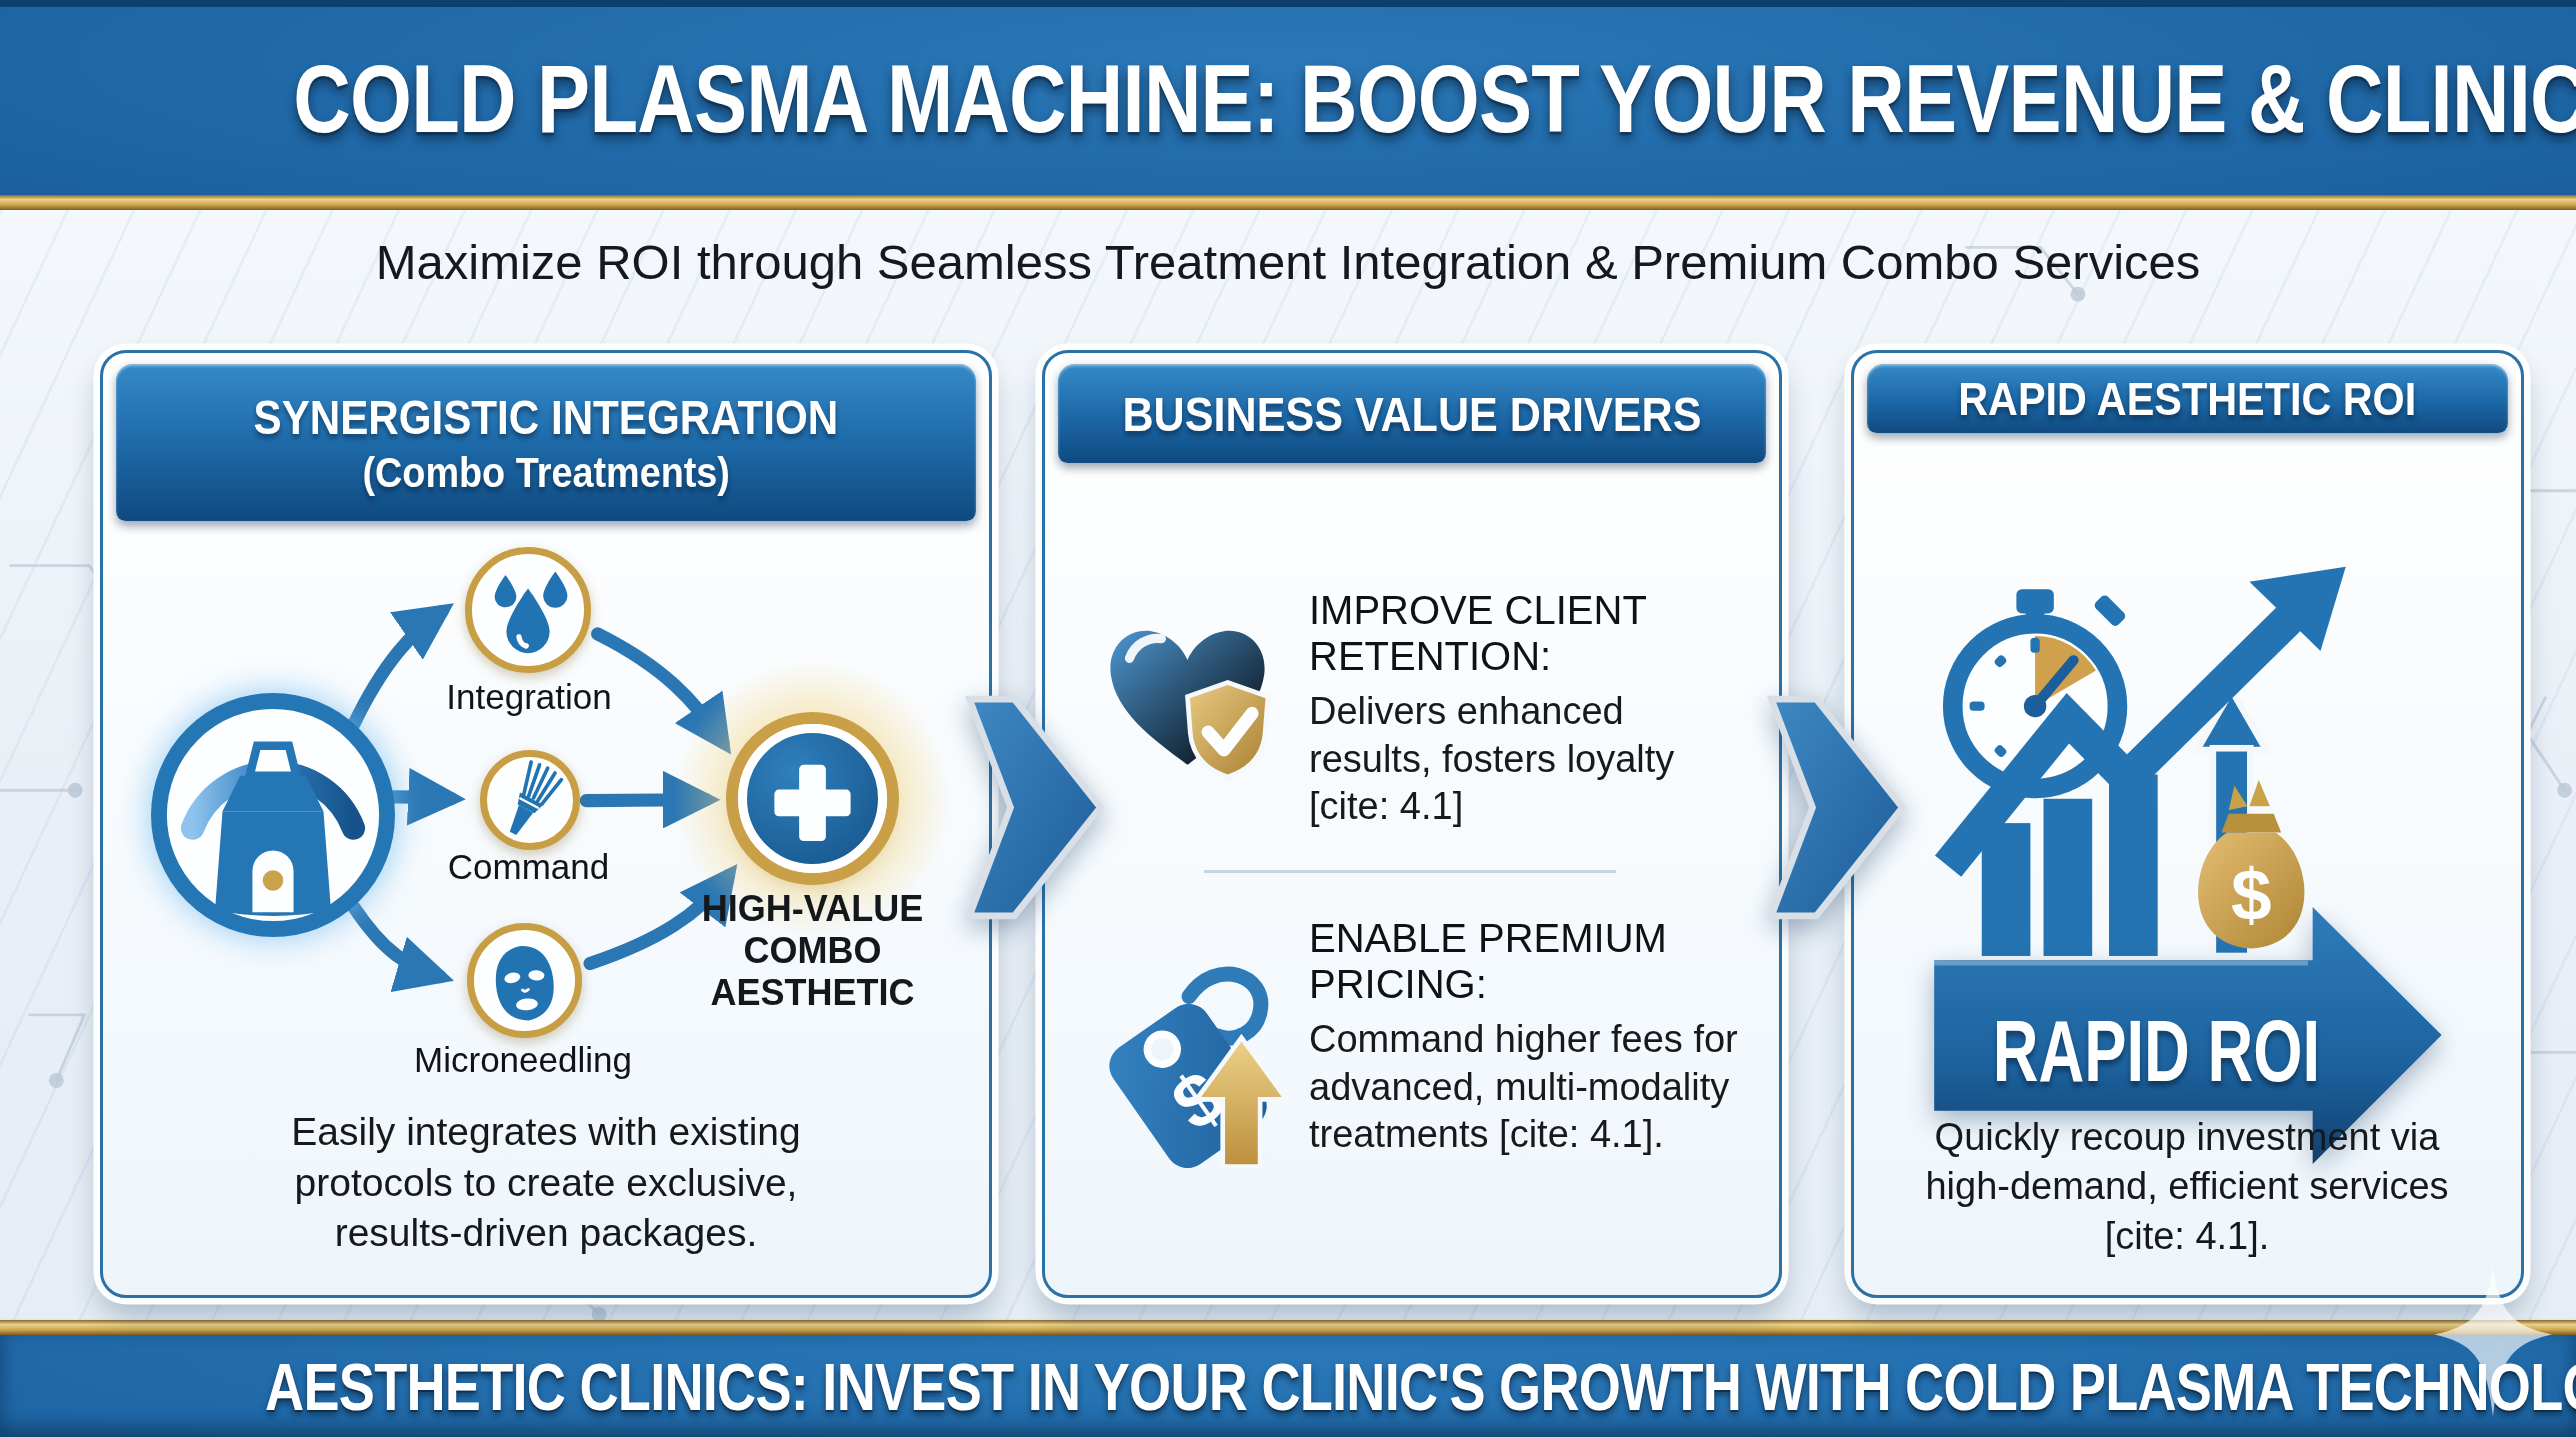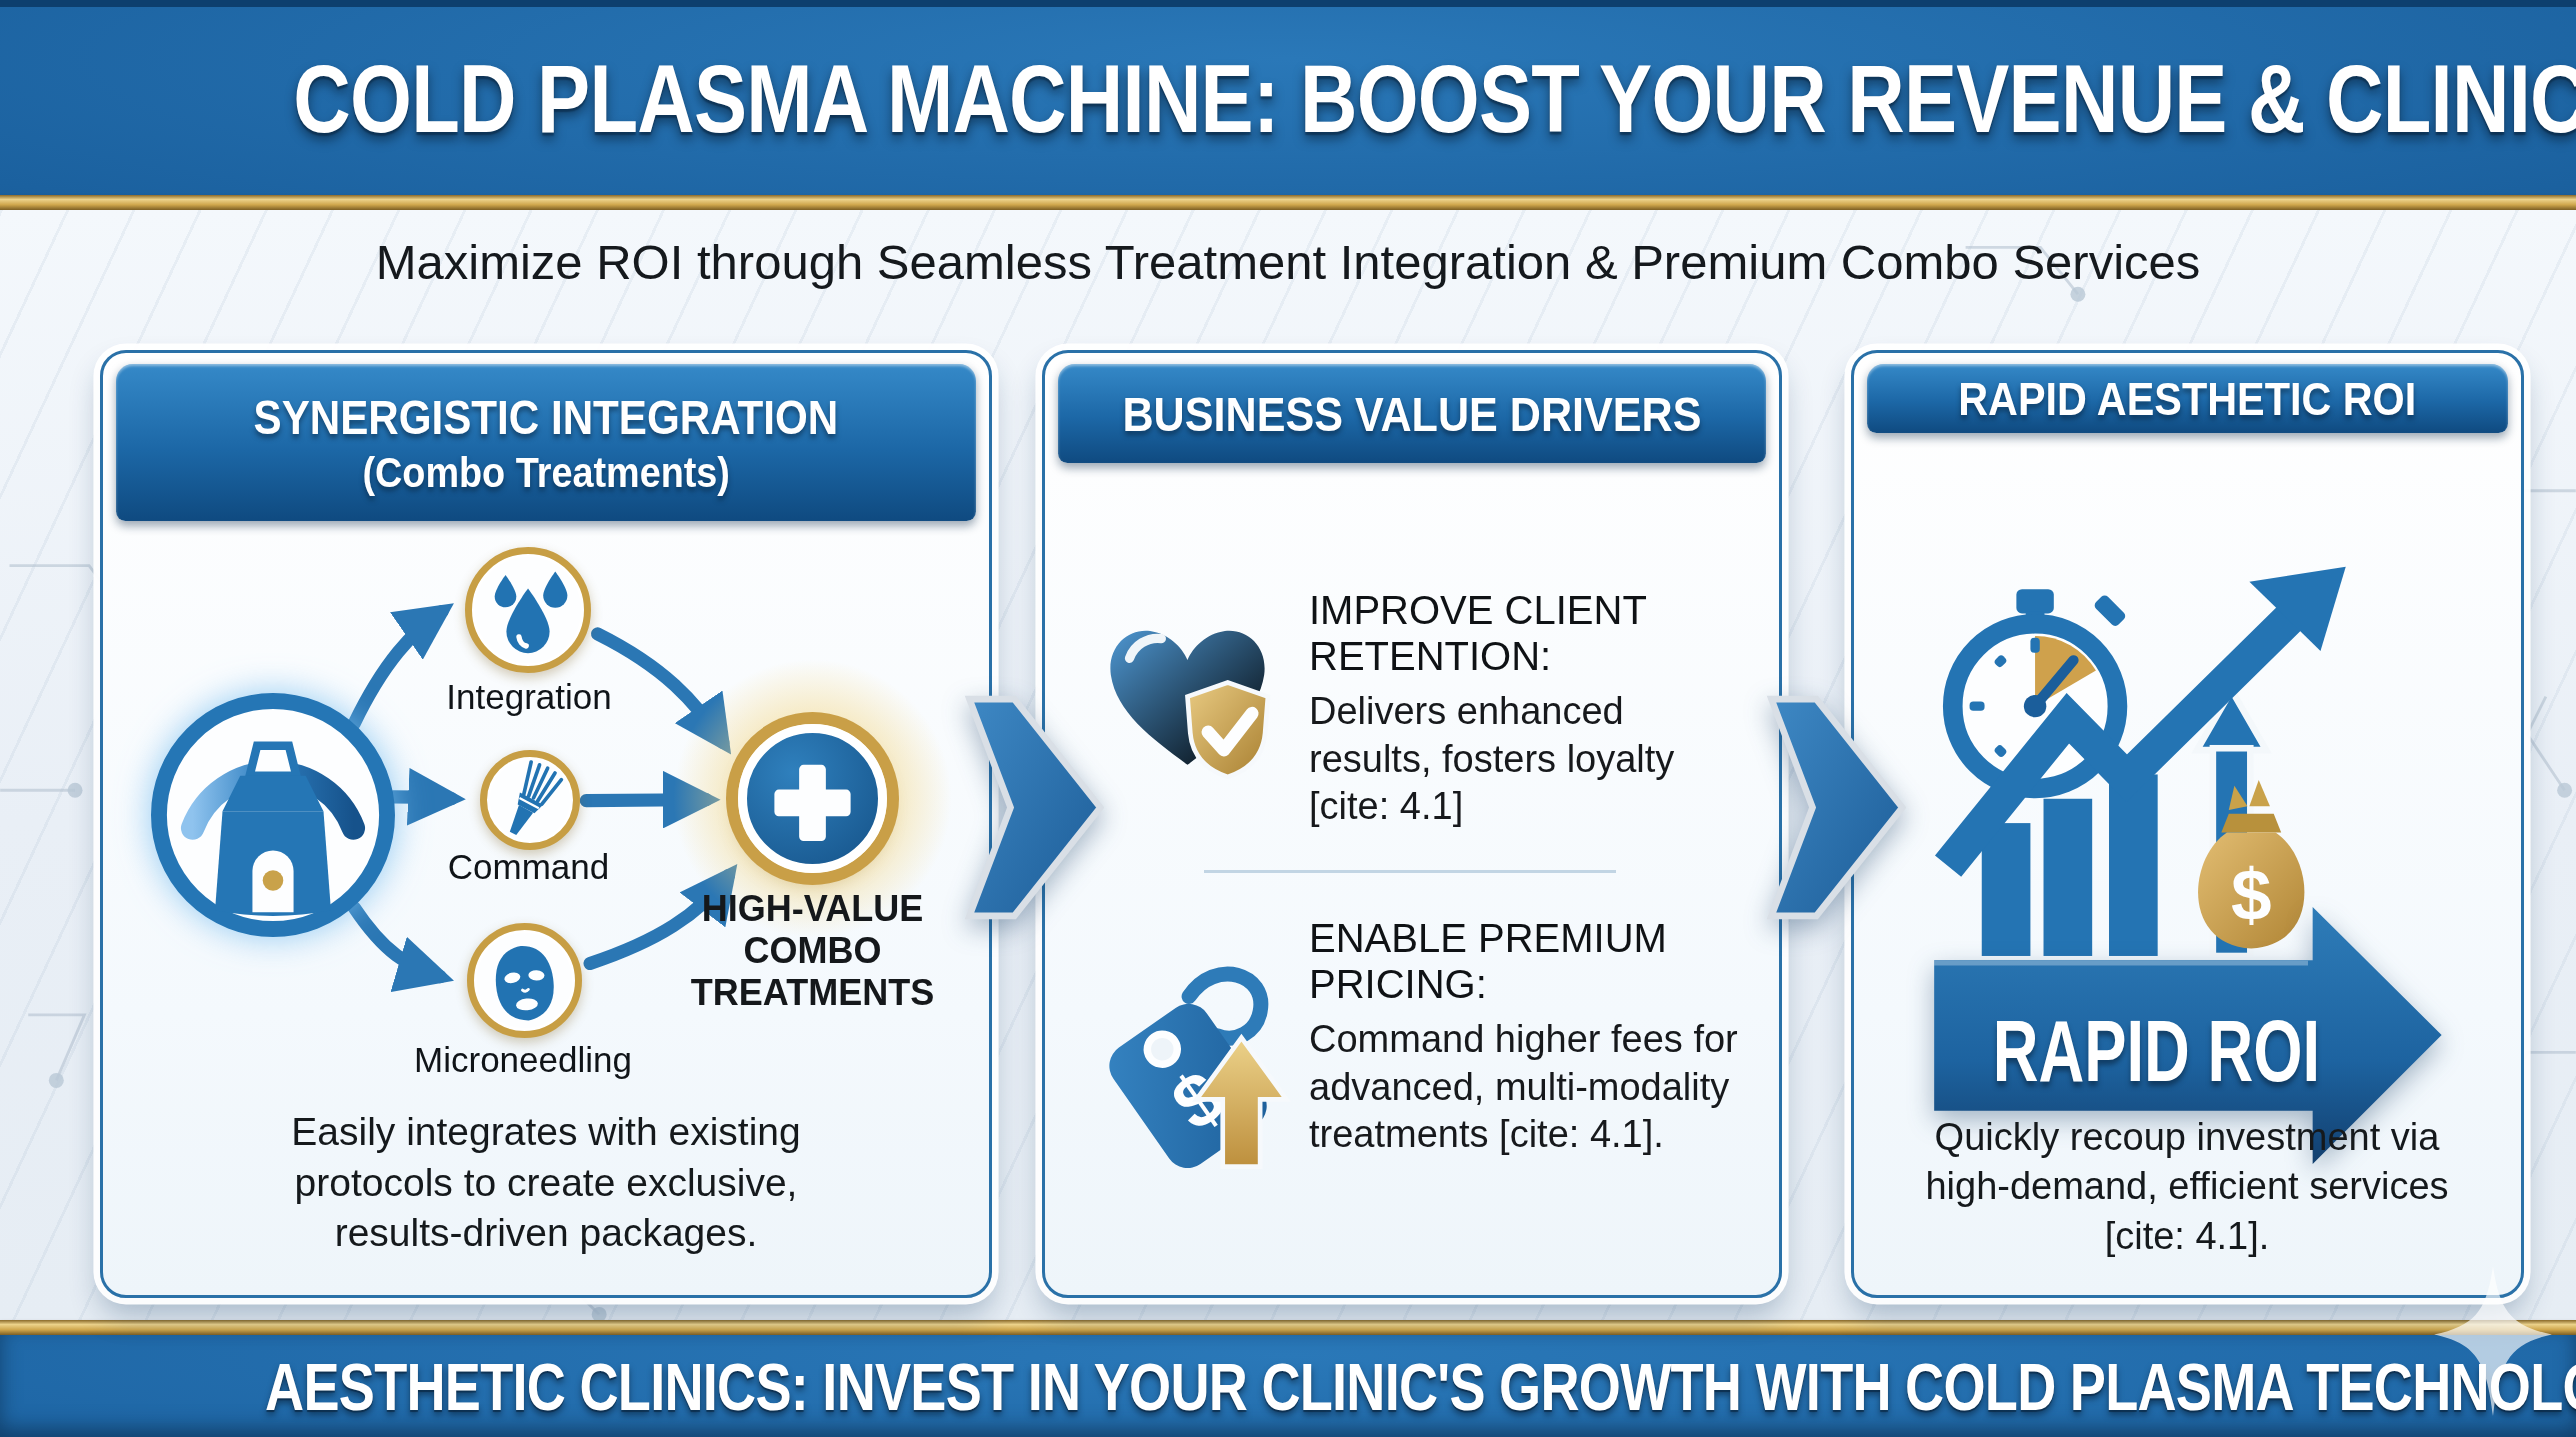--- a/index.html
+++ b/index.html
@@ -190,21 +190,21 @@
       </svg>
     </div>
     <div class="nlabel" style="left:261px;top:687px;width:318px">Microneedling</div>
 
     <div class="glow" style="left:569px;top:305px;width:281px;height:281px"></div>
     <div class="plus-badge" style="left:635px;top:371px;width:131px;height:131px">
       <svg width="97" height="97" viewBox="0 0 196 196">
         <path d="M80,30 h36 a9,9 0 0 1 9,9 v41 h41 a9,9 0 0 1 9,9 v36 a9,9 0 0 1 -9,9 h-41 v41 a9,9 0 0 1 -9,9 h-36 a9,9 0 0 1 -9,-9 v-41 h-41 a9,9 0 0 1 -9,-9 v-36 a9,9 0 0 1 9,-9 h41 v-41 a9,9 0 0 1 9,-9 z" fill="#fdfeff"></path>
       </svg>
     </div>
-    <div class="combo-label" style="left:569px;top:535px;width:281px">HIGH-VALUE COMBO TREATMENTS</div>
+    <div class="combo-label" style="left:569px;top:535px;width:281px">HIGH-VALUE COMBO AESTHETIC</div>
 
     <p class="panel-desc" style="left:134px;top:754px;width:618px">Easily integrates with existing protocols to create exclusive, results-driven packages.</p>
   </section>
 
   <section class="abs panel" style="left:1042px;top:350px;width:734px;height:942px">
     <div class="panel-header" style="height:99px">
       <span class="ph-l1"><span class="cond" style="transform:scaleX(.88)">BUSINESS VALUE DRIVERS</span></span>
     </div>
 
     <svg class="abs" style="left:49px;top:251px" width="187" height="187" viewBox="0 0 200 200">

